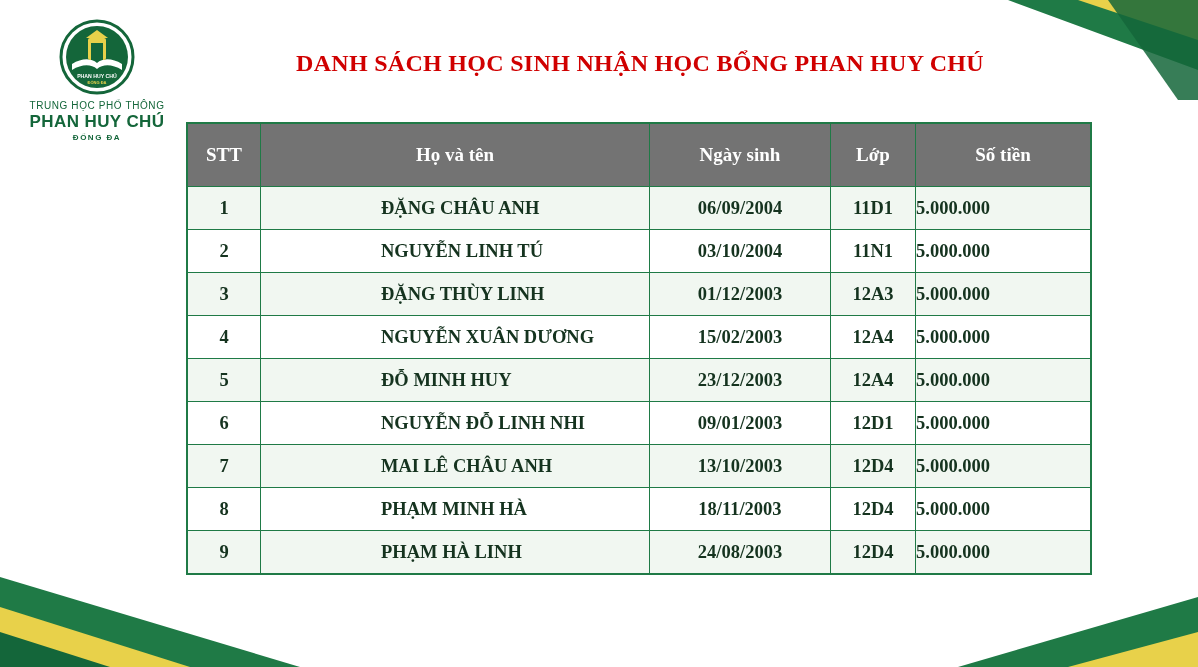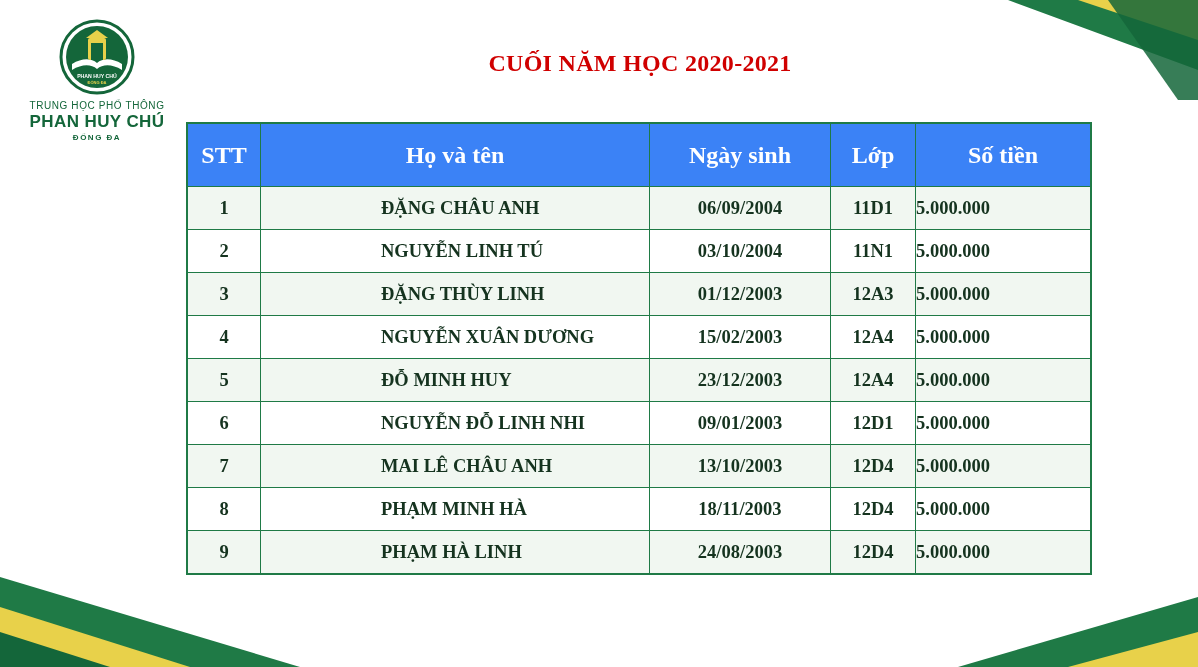--- a/index.html
+++ b/index.html
@@ -113,23 +113,23 @@
     border-collapse: collapse;
     width: 100%;
     table-layout: fixed;
   }
   table.sheet th,
   table.sheet td {
     border: 1px solid #1f7a46;
     padding: 0;
   }
   thead th {
-    background: #3b82f6;
+    background: #737373;
     color: #ffffff;
-    font-size: 24px;
+    font-size: 19px;
     font-weight: bold;
     height: 62px;
     text-align: center;
     vertical-align: middle;
     border-color: #ffffff;
     border-top-color: #1f7a46;
     border-bottom-color: #1f7a46;
   }
   thead th:first-child { border-left-color: #1f7a46; }
   thead th:last-child  { border-right-color: #1f7a46; }
@@ -194,21 +194,21 @@
       <text x="39" y="60" text-anchor="middle" font-family="Liberation Sans, sans-serif" font-size="5.2" fill="#ffffff" font-weight="bold">PHAN HUY CHÚ</text>
       <text x="39" y="66" text-anchor="middle" font-family="Liberation Sans, sans-serif" font-size="4" fill="#e8d14a" font-weight="bold">ĐỐNG ĐA</text>
     </svg>
   </div>
   <div class="logo-sub">TRUNG HỌC PHỔ THÔNG</div>
   <div class="logo-name">PHAN HUY CHÚ</div>
   <div class="logo-dist">ĐỐNG ĐA</div>
 </div>
 
 <div class="title-block">
-  <div class="title-line">CUỐI NĂM HỌC 2020-2021</div>
+  <div class="title-line">DANH SÁCH HỌC SINH NHẬN HỌC BỔNG PHAN HUY CHÚ</div>
 </div>
 
 <div class="table-wrap">
   <table class="sheet">
     <thead>
       <tr>
         <th class="c-stt">STT</th>
         <th class="c-name" style="text-align:center;padding-left:0">Họ và tên</th>
         <th class="c-dob">Ngày sinh</th>
         <th class="c-class">Lớp</th>

